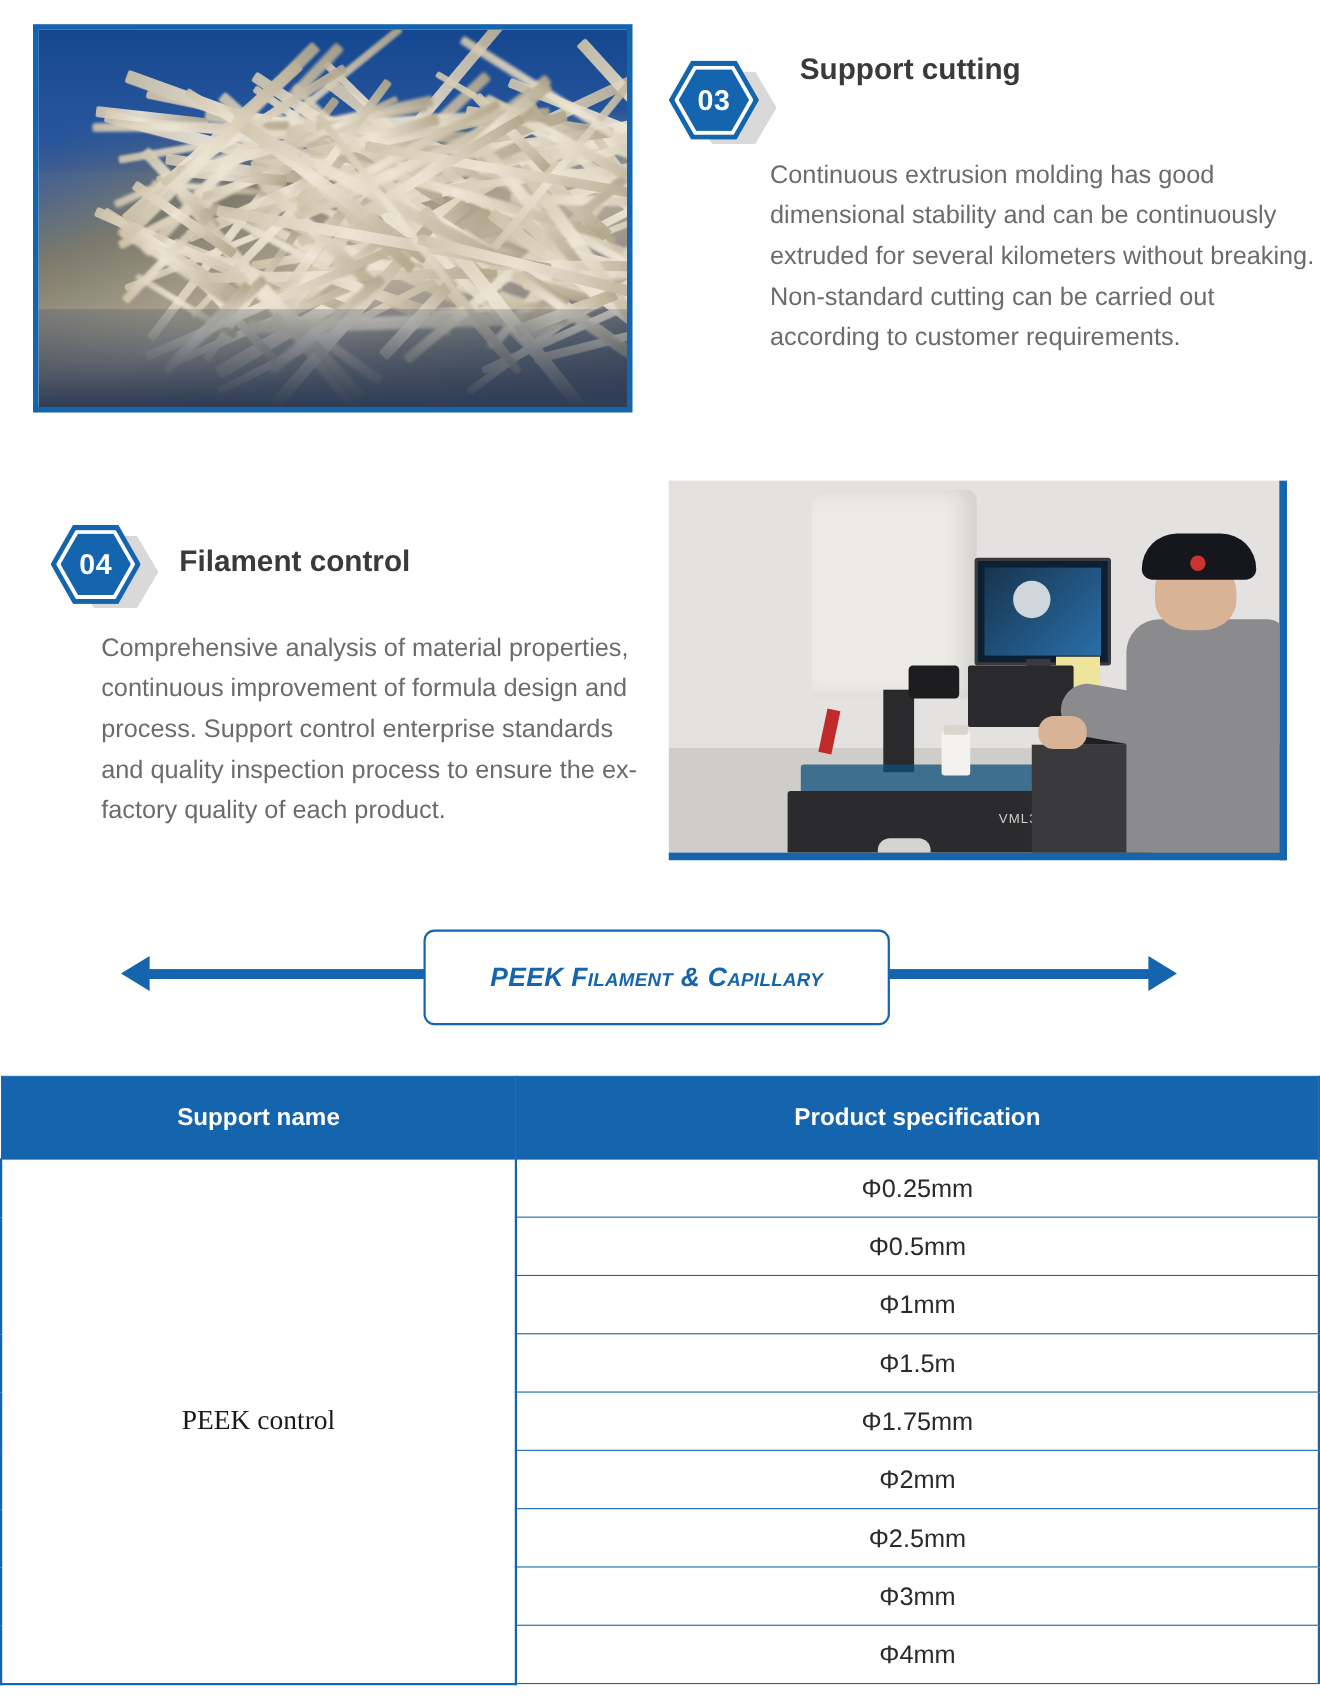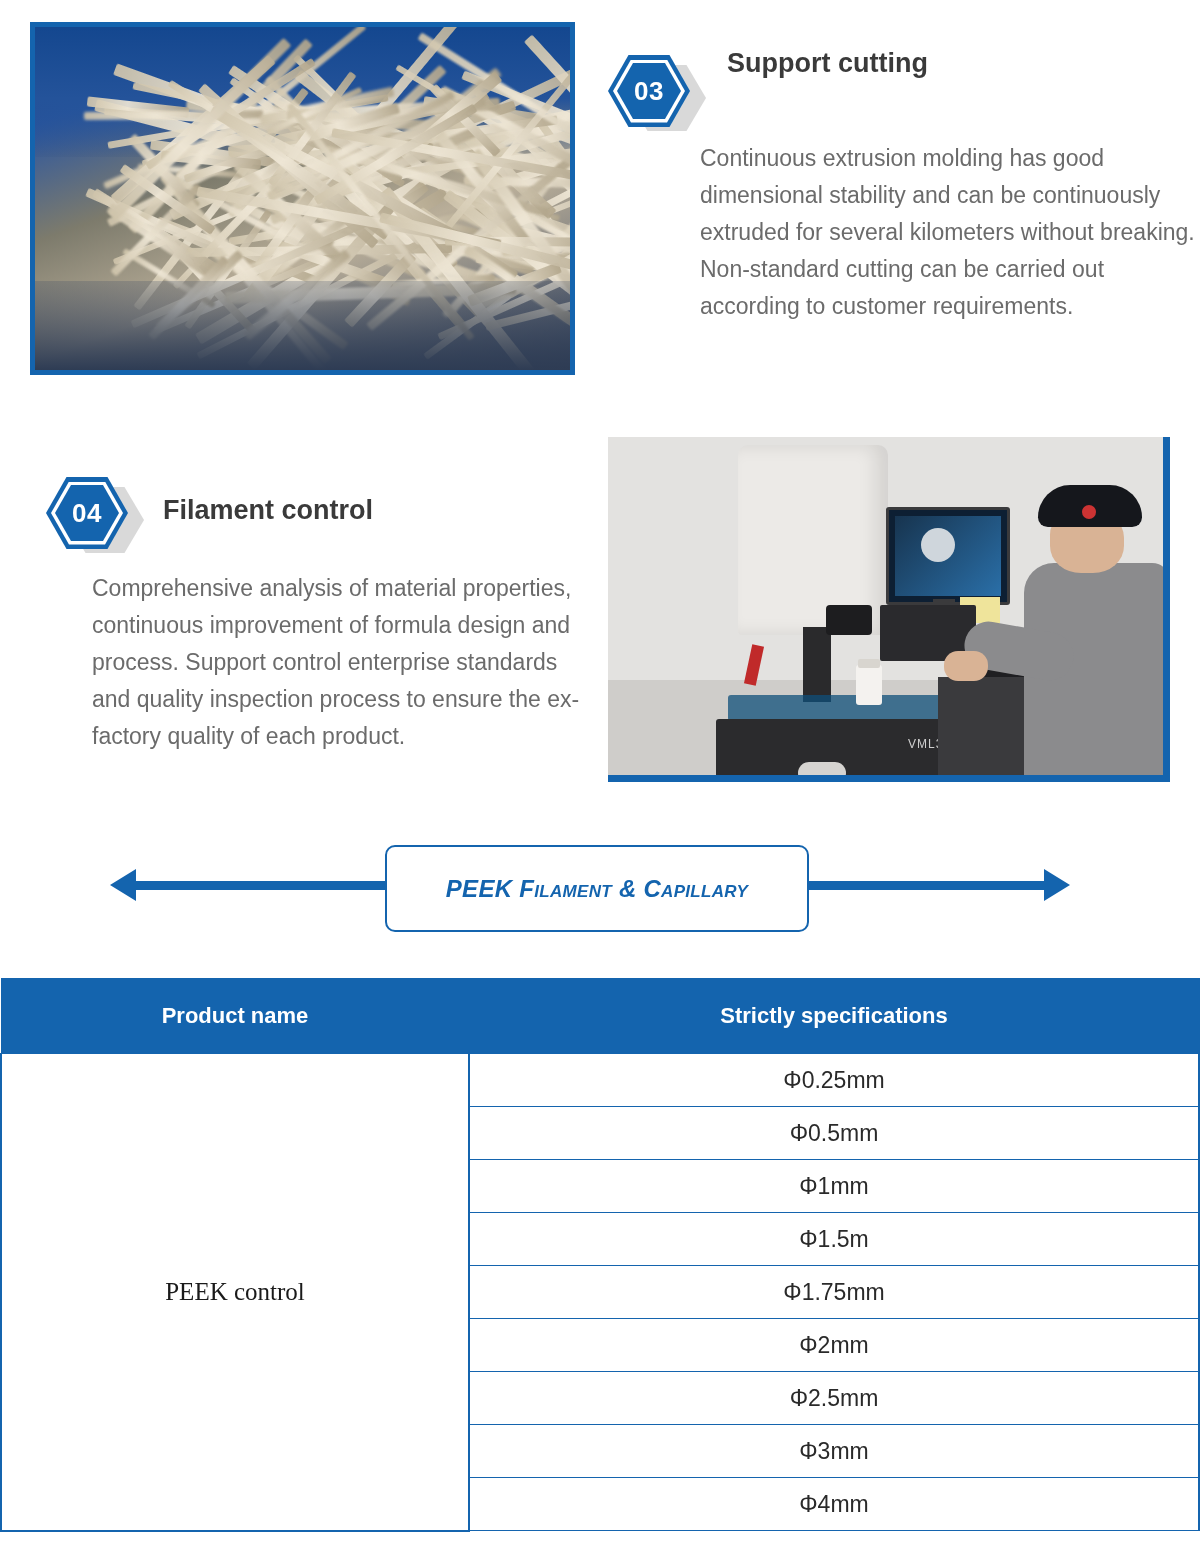--- a/index.html
+++ b/index.html
@@ -516,22 +516,22 @@
   <div class="arrow-line"></div>
   <div class="arrow-right"></div>
   <div class="banner-box">
     <div class="banner-line l1">PEEK Filament &amp; Capillary</div>
   </div>
 </div>
 
 <table class="spec-table">
   <thead>
     <tr>
-      <th class="c1">Product name</th>
-      <th>Strictly specifications</th>
+      <th class="c1">Support name</th>
+      <th>Product specification</th>
     </tr>
   </thead>
   <tbody id="specBody">
       <tr>
         <td class="namecell" rowspan="9">PEEK control</td>
         <td class="speccell">Φ0.25mm</td>
       </tr>
       <tr>
         <td class="speccell">Φ0.5mm</td>
       </tr>

